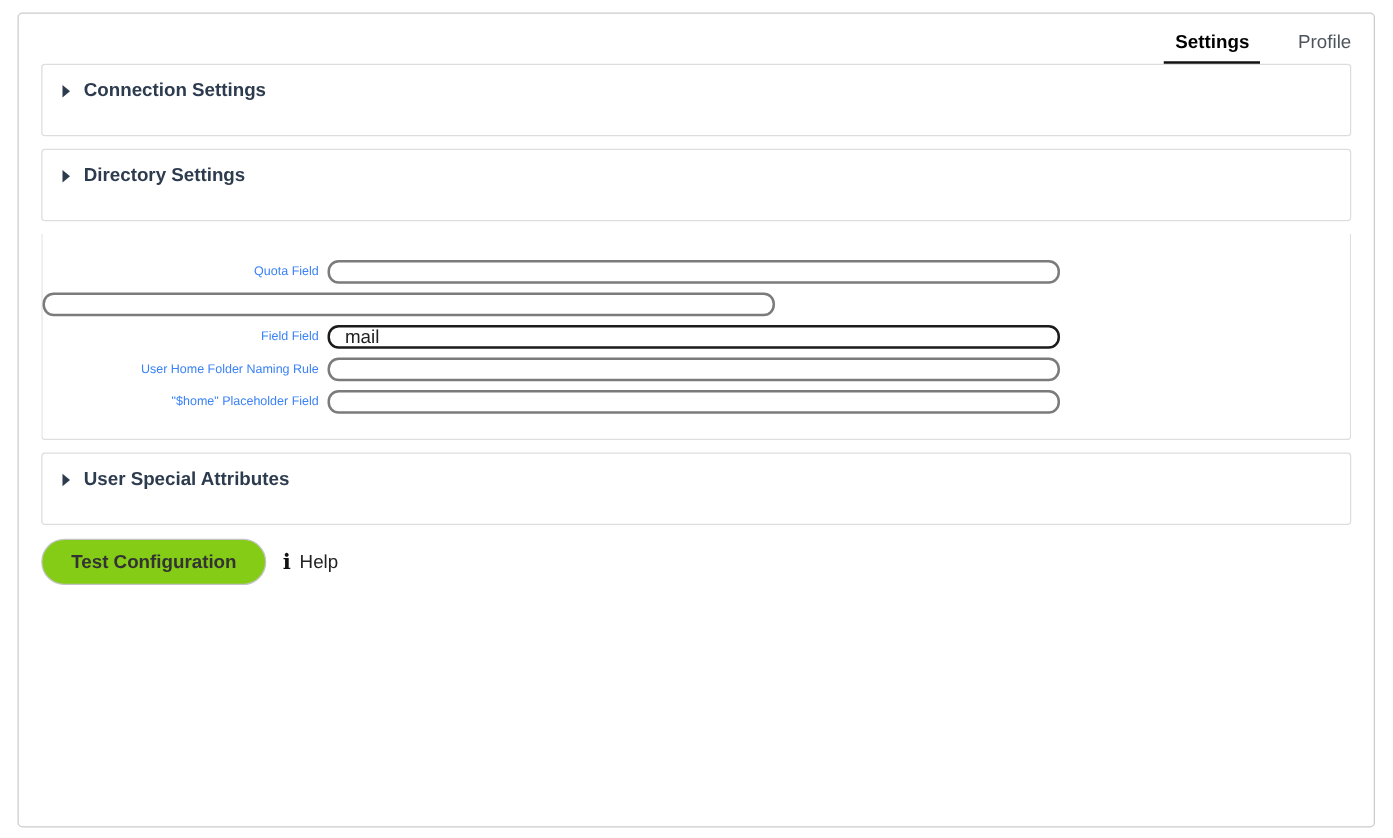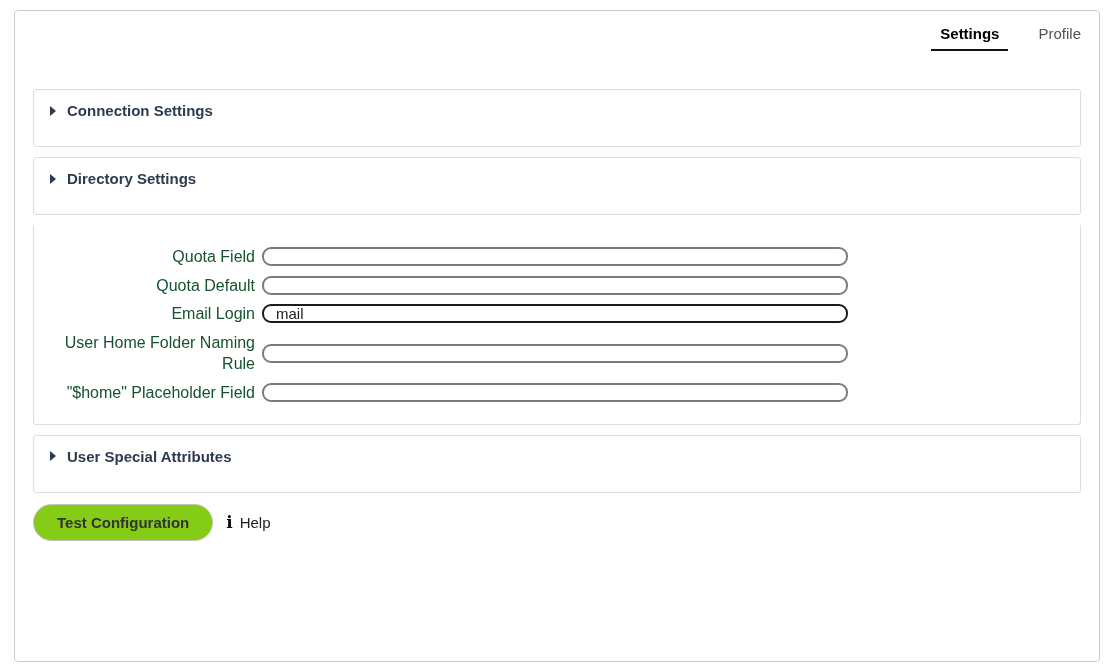--- a/index.html
+++ b/index.html
@@ -16,21 +16,21 @@
   
   .tabbar { display:flex; align-items:flex-start; font-size:15px; color:#4d545b; }
   .tabs-left { display:flex; gap:29px; }
   .tab { cursor:pointer; padding-bottom:7px; white-space:nowrap; }
   .tabs-right { margin-left:auto; display:flex; gap:30px; }
   .tab.active {
     font-weight:bold; color:#000;
     border-bottom:2px solid #111; padding:0 9px 7px 9px;
   }
   
-  .sections { margin-top:38px; }
+  .sections { }
   .section {
     border:1px solid #ddd; border-radius:3px;
     padding:12px 16px 27px 16px; margin-bottom:10px; cursor:pointer;
     background:#fff;
   }
   .section-header { display:flex; align-items:center; gap:11px; }
   .section-title { font-weight:bold; font-size:15px; color:#2d3b4e; }
   .tri-right {
     width:0; height:0; flex:none;
     border-top:5px solid transparent; border-bottom:5px solid transparent;
@@ -46,21 +46,21 @@
   }
   .section-content {
     border:1px solid #ddd; border-top:none; border-radius:0 0 3px 3px;
     padding:21px 0 20px 0; margin-bottom:10px; background:#fff;
   }
   
   .form-row { display:flex; align-items:center; margin-bottom:7px; }
   .form-row:last-child { margin-bottom:0; }
   .form-label {
     width:228px; flex:none; text-align:right; padding-right:7px;
-    font-size:16px; color:#14532d; line-height:1.35;
+    font-size:10px; color:#3b82f6; line-height:1.35;
   }
   .text-input {
     width:586px; height:19px; border:2px solid #7b7b7b; border-radius:9px;
     font-size:15px; padding:0 12px; color:#222; background:#fff; outline:none;
     font-family:"Liberation Sans", sans-serif;
   }
   .text-input.focused { border-color:#1b1b1b; }
   
   .footer { display:flex; align-items:center; margin-top:11px; }
   .pill-btn {
@@ -102,26 +102,25 @@
 
 
     <div class="section-content">
 
       <div class="form-row">
         <label class="form-label">Quota Field</label>
         <input class="text-input" type="text" value="" style="">
       </div>
 
       <div class="form-row">
-        <label class="form-label">Quota Default</label>
         <input class="text-input" type="text" value="" style="">
       </div>
 
       <div class="form-row">
-        <label class="form-label">Email Login</label>
+        <label class="form-label">Field Field</label>
         <input class="text-input focused" type="text" value="mail" style="">
       </div>
 
       <div class="form-row">
         <label class="form-label">User Home Folder Naming Rule</label>
         <input class="text-input" type="text" value="" style="">
       </div>
 
       <div class="form-row">
         <label class="form-label">"$home" Placeholder Field</label>

